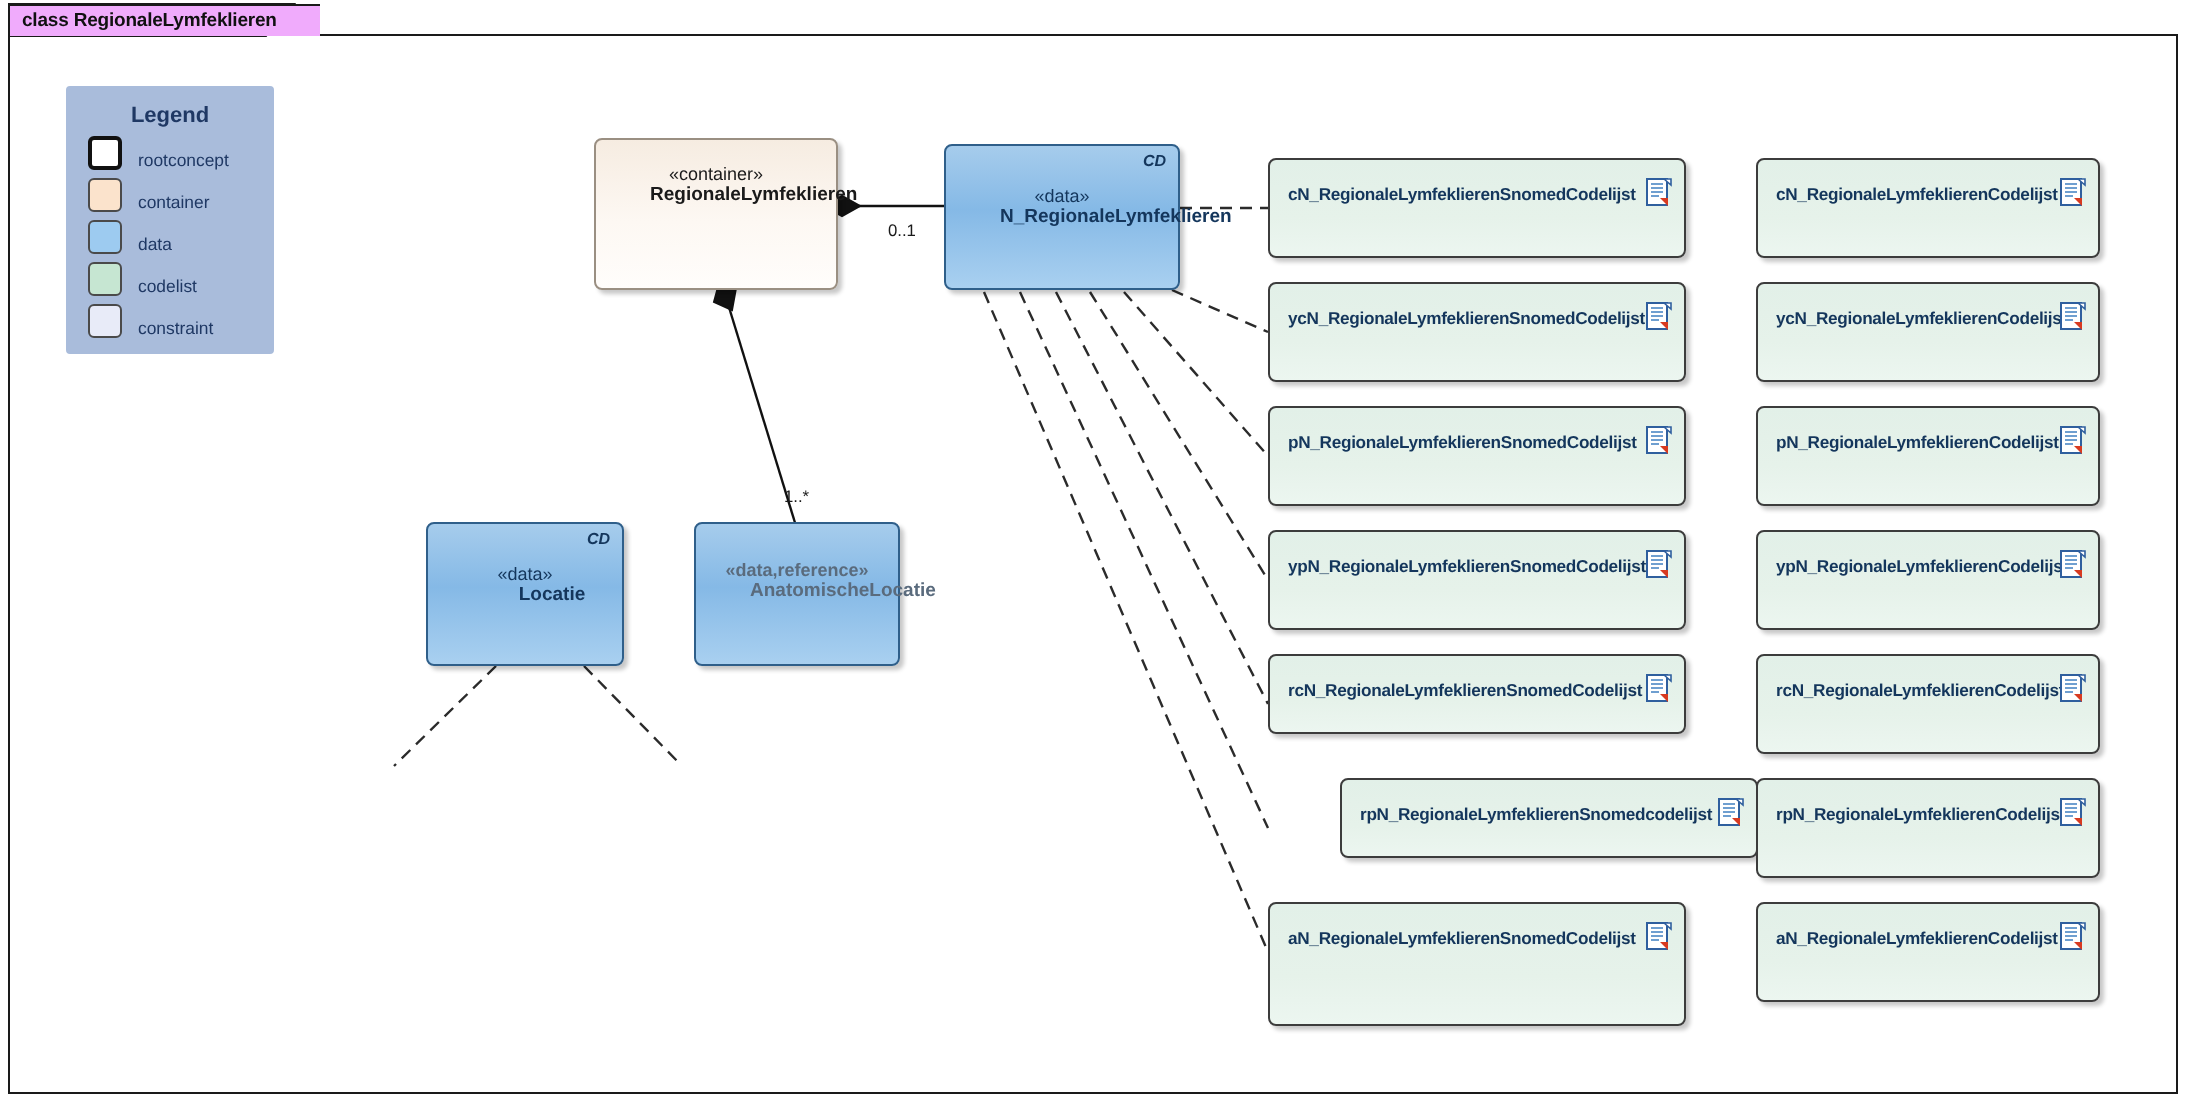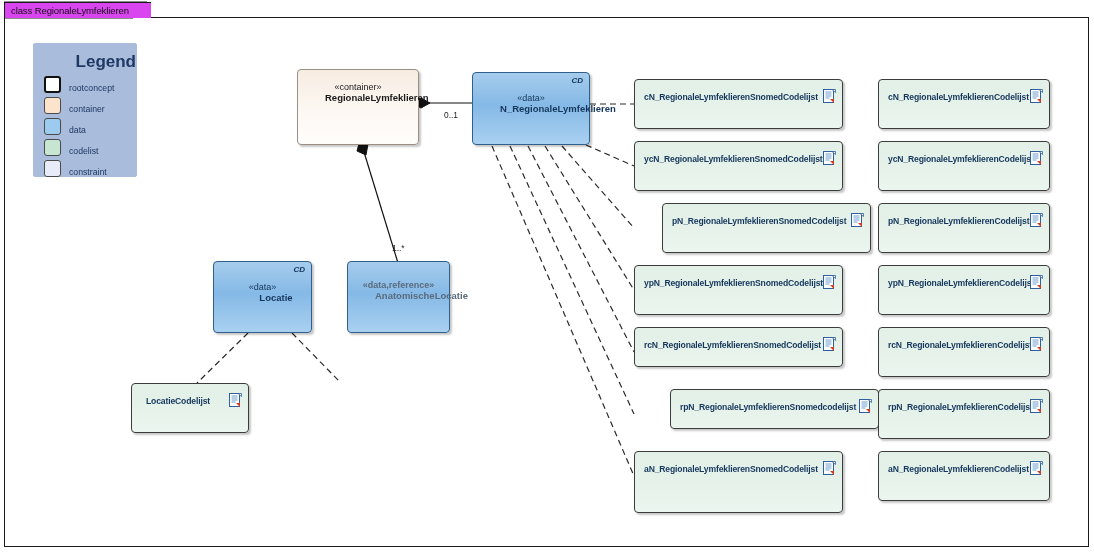--- a/index.html
+++ b/index.html
@@ -25,28 +25,28 @@
     width: 1085px; height: 530px;
     border: 1px solid #1a1a1a;
     box-sizing: border-box;
     background: #fff;
   }
   .title-tab {
     position: absolute;
     left: 4px; top: 2px;
     height: 16px;
     box-sizing: border-box;
-    background: #d946ef;
+    background: #f0abfc;
     border-top: 1px solid #1a1a1a;
     border-left: 1px solid #1a1a1a;
     padding: 0 22px 0 6px;
     display: flex;
     align-items: center;
     font-size: 9.5px;
-    font-weight: normal;
+    font-weight: bold;
     color: #111;
     letter-spacing: -0.1px;
     white-space: nowrap;
     z-index: 6;
   }
   .title-tab-slant {
     position: absolute;
     left: 0; top: 0;
     width: 100%; height: 100%;
     pointer-events: none;
@@ -56,22 +56,22 @@
   .legend {
     position: absolute;
     left: 33px; top: 43px;
     width: 104px; height: 134px;
     background: #a9bcdb;
     border: 1px solid #a9bcdb;
     border-radius: 2px;
     box-sizing: border-box;
   }
   .legend-title {
-    text-align: right;
-    font-size: 17px;
+    text-align: center;
+    font-size: 11px;
     font-weight: bold;
     color: #1f3864;
     margin-top: 8px;
   }
   .legend-row {
     display: flex;
     align-items: flex-end;
     margin: 4px 0 0 10px;
   }
   .legend-sw {
@@ -273,32 +273,20 @@
     <div class="corner">CD</div>
     <div class="stereo" style="margin-top:20px;">«data»</div>
     <div class="cname">Locatie</div>
   </div>
 
   <div class="uml box-data box-data-muted" style="left:347px; top:261px; width:103px; height:72px;">
     <div class="stereo" style="margin-top:18px;">«data,reference»</div>
     <div class="cname">AnatomischeLocatie</div>
   </div>
 
-  <div class="uml box-codelist" style="left:131px; top:383px; width:118px; height:50px;">
-    <div class="codelist-label center">LocatieCodelijst</div>
-    <svg class="doc-icon" viewBox="0 0 13 15">
-      <rect x="0.5" y="0.5" width="10" height="13" fill="#ffffff" stroke="#2f5f9e" stroke-width="1"></rect>
-      <rect x="2.5" y="2.5" width="6" height="1" fill="#6f9fd0"></rect>
-      <rect x="2.5" y="4.5" width="6" height="1" fill="#6f9fd0"></rect>
-      <rect x="2.5" y="6.5" width="6" height="1" fill="#6f9fd0"></rect>
-      <rect x="2.5" y="8.5" width="4" height="1" fill="#6f9fd0"></rect>
-      <polygon points="7,10 11,10 11,14" fill="#d83a20"></polygon>
-      <polygon points="9,0.5 12.5,3.5 12.5,0.5" fill="#ffffff" stroke="#2f5f9e" stroke-width="0.8"></polygon>
-    </svg>
-  </div>
 
 
   <div id="snomed-col">
       <div class="uml box-codelist" style="left: 634px; top: 79px; width: 209px; height: 50px;">
         <div class="codelist-label">cN_RegionaleLymfeklierenSnomedCodelijst</div>
         <svg class="doc-icon" viewBox="0 0 13 15">
           <rect x="0.5" y="0.5" width="10" height="13" fill="#ffffff" stroke="#2f5f9e" stroke-width="1"></rect>
           <rect x="2.5" y="2.5" width="6" height="1" fill="#6f9fd0"></rect>
           <rect x="2.5" y="4.5" width="6" height="1" fill="#6f9fd0"></rect>
           <rect x="2.5" y="6.5" width="6" height="1" fill="#6f9fd0"></rect>
@@ -312,21 +300,21 @@
         <svg class="doc-icon" viewBox="0 0 13 15">
           <rect x="0.5" y="0.5" width="10" height="13" fill="#ffffff" stroke="#2f5f9e" stroke-width="1"></rect>
           <rect x="2.5" y="2.5" width="6" height="1" fill="#6f9fd0"></rect>
           <rect x="2.5" y="4.5" width="6" height="1" fill="#6f9fd0"></rect>
           <rect x="2.5" y="6.5" width="6" height="1" fill="#6f9fd0"></rect>
           <rect x="2.5" y="8.5" width="4" height="1" fill="#6f9fd0"></rect>
           <polygon points="7,10 11,10 11,14" fill="#d83a20"></polygon>
           <polygon points="9,0.5 12.5,3.5 12.5,0.5" fill="#ffffff" stroke="#2f5f9e" stroke-width="0.8"></polygon>
         </svg>
       </div>
-      <div class="uml box-codelist" style="left: 634px; top: 203px; width: 209px; height: 50px; margin-left: 28px;">
+      <div class="uml box-codelist" style="left: 634px; top: 203px; width: 209px; height: 50px;">
         <div class="codelist-label">pN_RegionaleLymfeklierenSnomedCodelijst</div>
         <svg class="doc-icon" viewBox="0 0 13 15">
           <rect x="0.5" y="0.5" width="10" height="13" fill="#ffffff" stroke="#2f5f9e" stroke-width="1"></rect>
           <rect x="2.5" y="2.5" width="6" height="1" fill="#6f9fd0"></rect>
           <rect x="2.5" y="4.5" width="6" height="1" fill="#6f9fd0"></rect>
           <rect x="2.5" y="6.5" width="6" height="1" fill="#6f9fd0"></rect>
           <rect x="2.5" y="8.5" width="4" height="1" fill="#6f9fd0"></rect>
           <polygon points="7,10 11,10 11,14" fill="#d83a20"></polygon>
           <polygon points="9,0.5 12.5,3.5 12.5,0.5" fill="#ffffff" stroke="#2f5f9e" stroke-width="0.8"></polygon>
         </svg>

